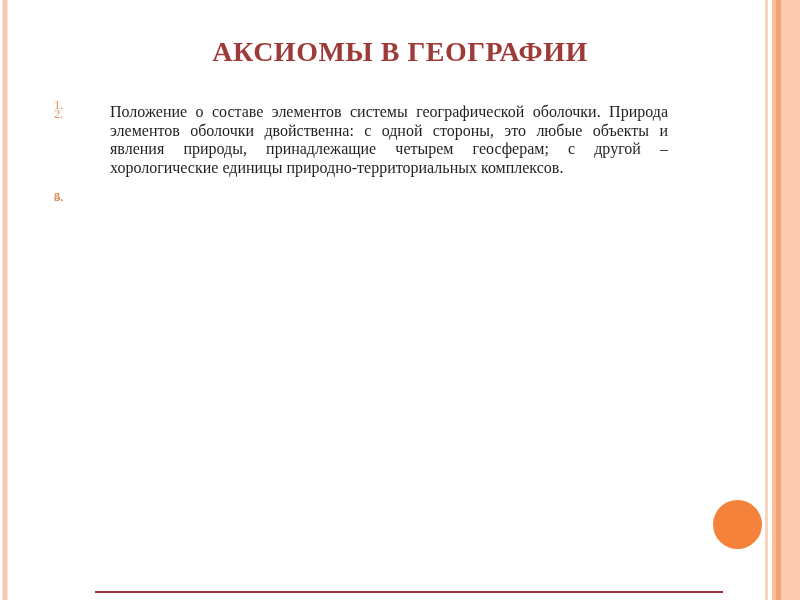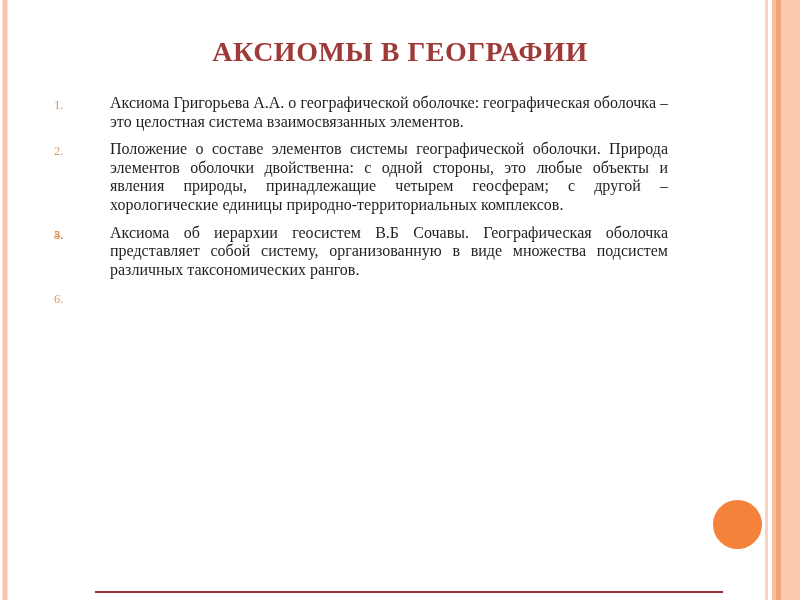--- a/index.html
+++ b/index.html
@@ -94,34 +94,32 @@
 
   <div class="accent-circle"></div>
 
   <div class="bottom-rule"></div>
 
   <h1 class="slide-title">АКСИОМЫ В ГЕОГРАФИИ</h1>
 
   <ol class="axioms-list">
     <li>
       <span class="num">1.</span>
-      <span class="txt">Аксиома Григорьева А.А. о географической оболочке: географическая оболочка – это целостная система взаимосвязанных элементов.</span>
     </li>
     <li>
       <span class="num">2.</span>
       <span class="txt">Положение о составе элементов системы географической оболочки. Природа элементов оболочки двойственна: с одной стороны, это любые объекты и явления природы, принадлежащие четырем геосферам; с другой – хорологические единицы природно-территориальных комплексов.</span>
     </li>
     <li>
       <span class="num">3.</span>
     </li>
     <li>
       <span class="num">4.</span>
     </li>
     <li>
       <span class="num">5.</span>
-      <span class="txt">Аксиома об иерархии геосистем В.Б Сочавы. Географическая оболочка представляет собой систему, организованную в виде множества подсистем различных таксономических рангов.</span>
     </li>
     <li>
       <span class="num">6.</span>
     </li>
   </ol>
 
 </div>
 
 </body></html>

